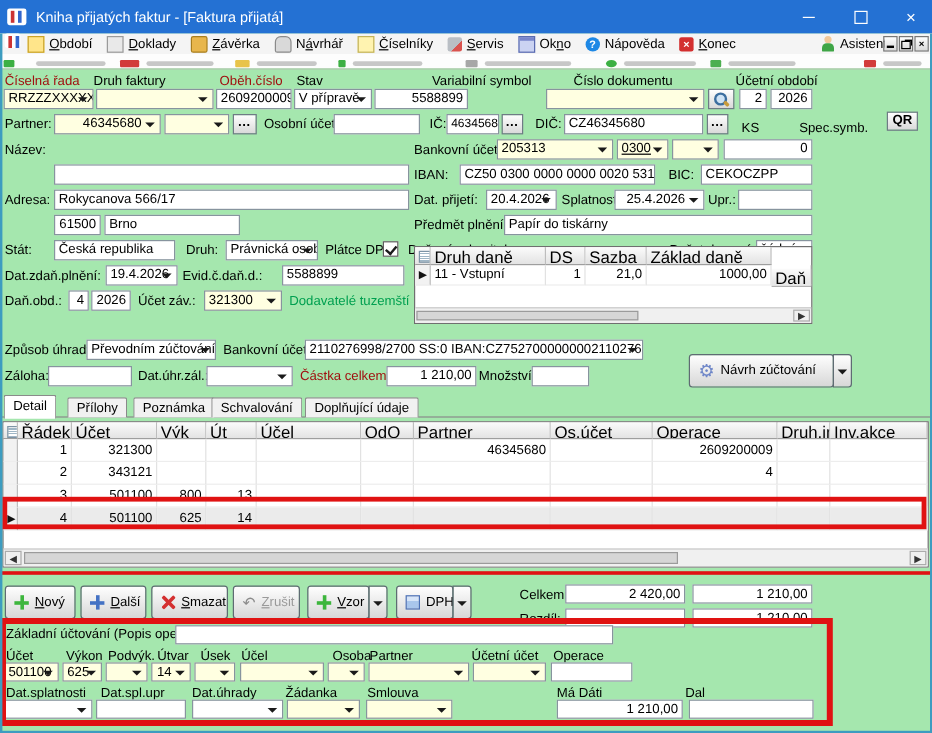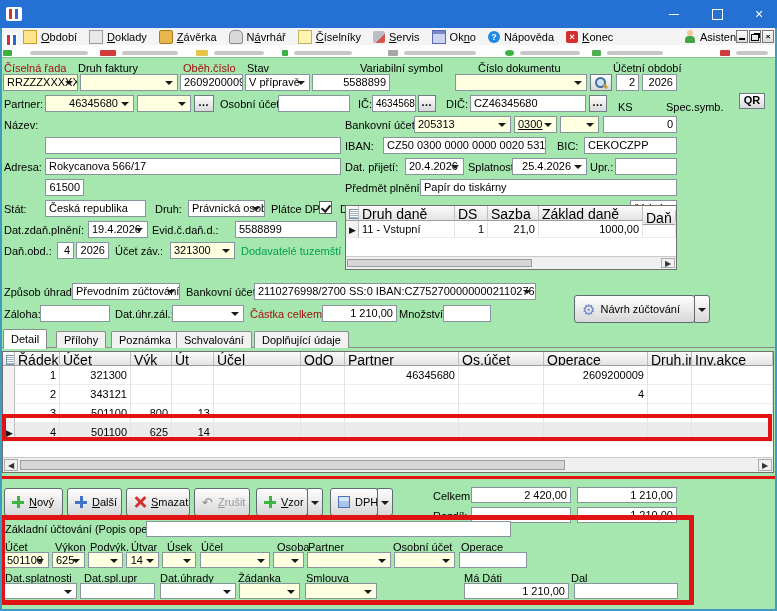--- a/index.html
+++ b/index.html
@@ -3,21 +3,21 @@
 <meta charset="utf-8">
 <style>
   html,body{margin:0;padding:0;background:#555;}
   #window{position:relative;width:777px;height:611px;background:#A5E7AE;font-family:"Liberation Sans",sans-serif;font-size:11px;overflow:hidden;}
   .abs{position:absolute;}
   
   #titlebar{position:absolute;left:0;top:0;width:777px;height:28px;background:#2471D3;display:flex;align-items:center;}
   #title-text{color:#fff;font-size:12px;margin-left:8px;white-space:nowrap;}
   .win-btn{position:absolute;top:0;width:40px;height:28px;display:flex;align-items:center;justify-content:center;color:#fff;}
   
-  #menubar{position:absolute;left:0;top:28px;width:777px;height:17px;background:#F4F4F4;border-bottom:1px solid #DADADA;display:flex;align-items:flex-end;}
+  #menubar{position:absolute;left:0;top:28px;width:777px;height:17px;background:#F4F4F4;border-bottom:1px solid #DADADA;display:flex;align-items:flex-start;}
   .menu-item{display:flex;align-items:center;gap:4px;padding:0 6px;height:17px;white-space:nowrap;}
   .menu-item .u{text-decoration:underline;}
   .mi{width:12px;height:12px;flex:0 0 auto;}
   
   #toolbar{position:absolute;left:0;top:45px;width:777px;height:12px;background:#FDFDFD;border-bottom:1px solid #8FBF8F;overflow:hidden;}
   .frag{position:absolute;bottom:1px;height:6px;border-radius:1px;}
   .smudge{position:absolute;bottom:2px;height:4px;background:#9A9A9A;opacity:.55;border-radius:2px;}
   
   .edge{position:absolute;background:#3D9CC0;z-index:50;}
   
@@ -77,20 +77,21 @@
   .person::before{content:"";position:absolute;left:3px;top:0;width:6px;height:6px;border-radius:50%;background:#F0C89A;}
   .person::after{content:"";position:absolute;left:1px;top:6px;width:10px;height:7px;border-radius:4px 4px 1px 1px;background:#3FA546;}
 </style>
 </head>
 <body>
 
 <div id="window">
 
   <div id="titlebar">
     <span class="appic"></span>
+    <span id="title-text">Kniha přijatých faktur - [Faktura přijatá]</span>
     <span class="win-btn" style="left:654px;">
         <span style="width:10px;height:1px;background:#fff;"></span>
       </span>
     <span class="win-btn" style="left:697px;">
         <span style="width:9px;height:9px;border:1px solid #fff;"></span>
       </span>
     <span class="win-btn" style="left:739px;font-size:14px;">
         <span>×</span>
       </span>
   </div>
@@ -217,20 +218,21 @@
   <span class="L" style="left:4px;top:161px;">Adresa:</span>
   <div class="fld" style="left:45px;top:158px;width:296px;">Rokycanova 566/17</div>
   <span class="L" style="left:345px;top:161px;">Dat. přijetí:</span>
   <div class="fld cb r" style="left:405px;top:158px;width:59px;">20.4.2026</div>
   <span class="L" style="left:468px;top:161px;">Splatnost:</span>
   <div class="fld cb r" style="left:512px;top:158px;width:75px;">25.4.2026</div>
   <span class="L" style="left:590px;top:161px;">Upr.:</span>
   <div class="fld" style="left:615px;top:158px;width:62px;"></div>
 
   <div class="fld r" style="left:45px;top:179px;width:39px;">61500</div>
+  <div class="fld" style="left:87px;top:179px;width:113px;">Brno</div>
   <span class="L" style="left:345px;top:182px;">Předmět plnění:</span>
   <div class="fld" style="left:420px;top:179px;width:257px;">Papír do tiskárny</div>
 
   <span class="L" style="left:4px;top:203px;">Stát:</span>
   <div class="fld" style="left:45px;top:200px;width:101px;">Česká republika</div>
   <span class="L" style="left:155px;top:203px;">Druh:</span>
   <div class="fld cb" style="left:188px;top:200px;width:77px;">Právnická osoba</div>
   <span class="L" style="left:271px;top:203px;">Plátce DPH</span>
   <span class="chk" style="left:319px;top:201px;"></span>
   <span class="L" style="left:340px;top:203px;">Daňová rekapitulace</span>
@@ -248,21 +250,21 @@
   <span class="L" style="left:115px;top:245px;">Účet záv.:</span>
   <div class="fld cream cb" style="left:170px;top:242px;width:65px;">321300</div>
   <span class="L grn" style="left:241px;top:245px;">Dodavatelé tuzemští</span>
 
   <div class="tbl" style="left:345px;top:205px;width:332px;height:65px;">
     <div class="th" style="left:0;top:0;width:13px;height:15px;"><span class="corner-ic"></span></div>
     <div class="th" style="left:13px;top:0;width:96px;height:15px;">Druh daně</div>
     <div class="th" style="left:109px;top:0;width:33px;height:15px;">DS</div>
     <div class="th" style="left:142px;top:0;width:51px;height:15px;">Sazba</div>
     <div class="th" style="left:193px;top:0;width:104px;height:15px;">Základ daně</div>
-    <div class="th" style="left:297px;top:4px;width:33px;height:15px;">Daň</div>
+    <div class="th" style="left:297px;top:18px;width:33px;height:15px;">Daň</div>
     <div>
       <div class="tc selcell" style="left:0;top:15px;width:13px;height:17px;line-height:16px;"><span class="rowptr">▶</span></div>
       <div class="tc" style="left:13px;top:15px;width:96px;height:17px;line-height:16px;">11 - Vstupní</div>
       <div class="tc r" style="left:109px;top:15px;width:33px;height:17px;line-height:16px;">1</div>
       <div class="tc r" style="left:142px;top:15px;width:51px;height:17px;line-height:16px;">21,0</div>
       <div class="tc r" style="left:193px;top:15px;width:104px;height:17px;line-height:16px;">1000,00</div>
       <div class="tc" style="left:297px;top:15px;width:33px;height:17px;line-height:16px;"></div>
     </div>
     <div class="sbar" style="left:0;bottom:0;width:330px;height:13px;">
       <span class="sthumb" style="left:1px;width:185px;"></span>
@@ -416,21 +418,21 @@
   <div class="fld h16" style="left:146px;top:521px;width:365px;"></div>
 
   <span class="L" style="left:5px;top:541px;">Účet</span>
   <span class="L" style="left:55px;top:541px;">Výkon</span>
   <span class="L" style="left:90px;top:541px;">Podvýk.</span>
   <span class="L" style="left:131px;top:541px;">Útvar</span>
   <span class="L" style="left:167px;top:541px;">Úsek</span>
   <span class="L" style="left:201px;top:541px;">Účel</span>
   <span class="L" style="left:277px;top:541px;">Osoba</span>
   <span class="L" style="left:308px;top:541px;">Partner</span>
-  <span class="L" style="left:393px;top:541px;">Osobní účet</span>
+  <span class="L" style="left:393px;top:541px;">Účetní účet</span>
   <span class="L" style="left:461px;top:541px;">Operace</span>
 
   <div class="fld h16 cream cb" style="left:3px;top:552px;width:46px;">501100</div>
   <div class="fld h16 cream cb" style="left:52px;top:552px;width:33px;">625</div>
   <div class="fld h16 cream cb" style="left:88px;top:552px;width:35px;"></div>
   <div class="fld h16 cream cb r" style="left:126px;top:552px;width:33px;">14</div>
   <div class="fld h16 cream cb" style="left:162px;top:552px;width:34px;"></div>
   <div class="fld h16 cream cb" style="left:200px;top:552px;width:70px;"></div>
   <div class="fld h16 cream cb" style="left:273px;top:552px;width:31px;"></div>
   <div class="fld h16 cream cb" style="left:307px;top:552px;width:84px;"></div>

